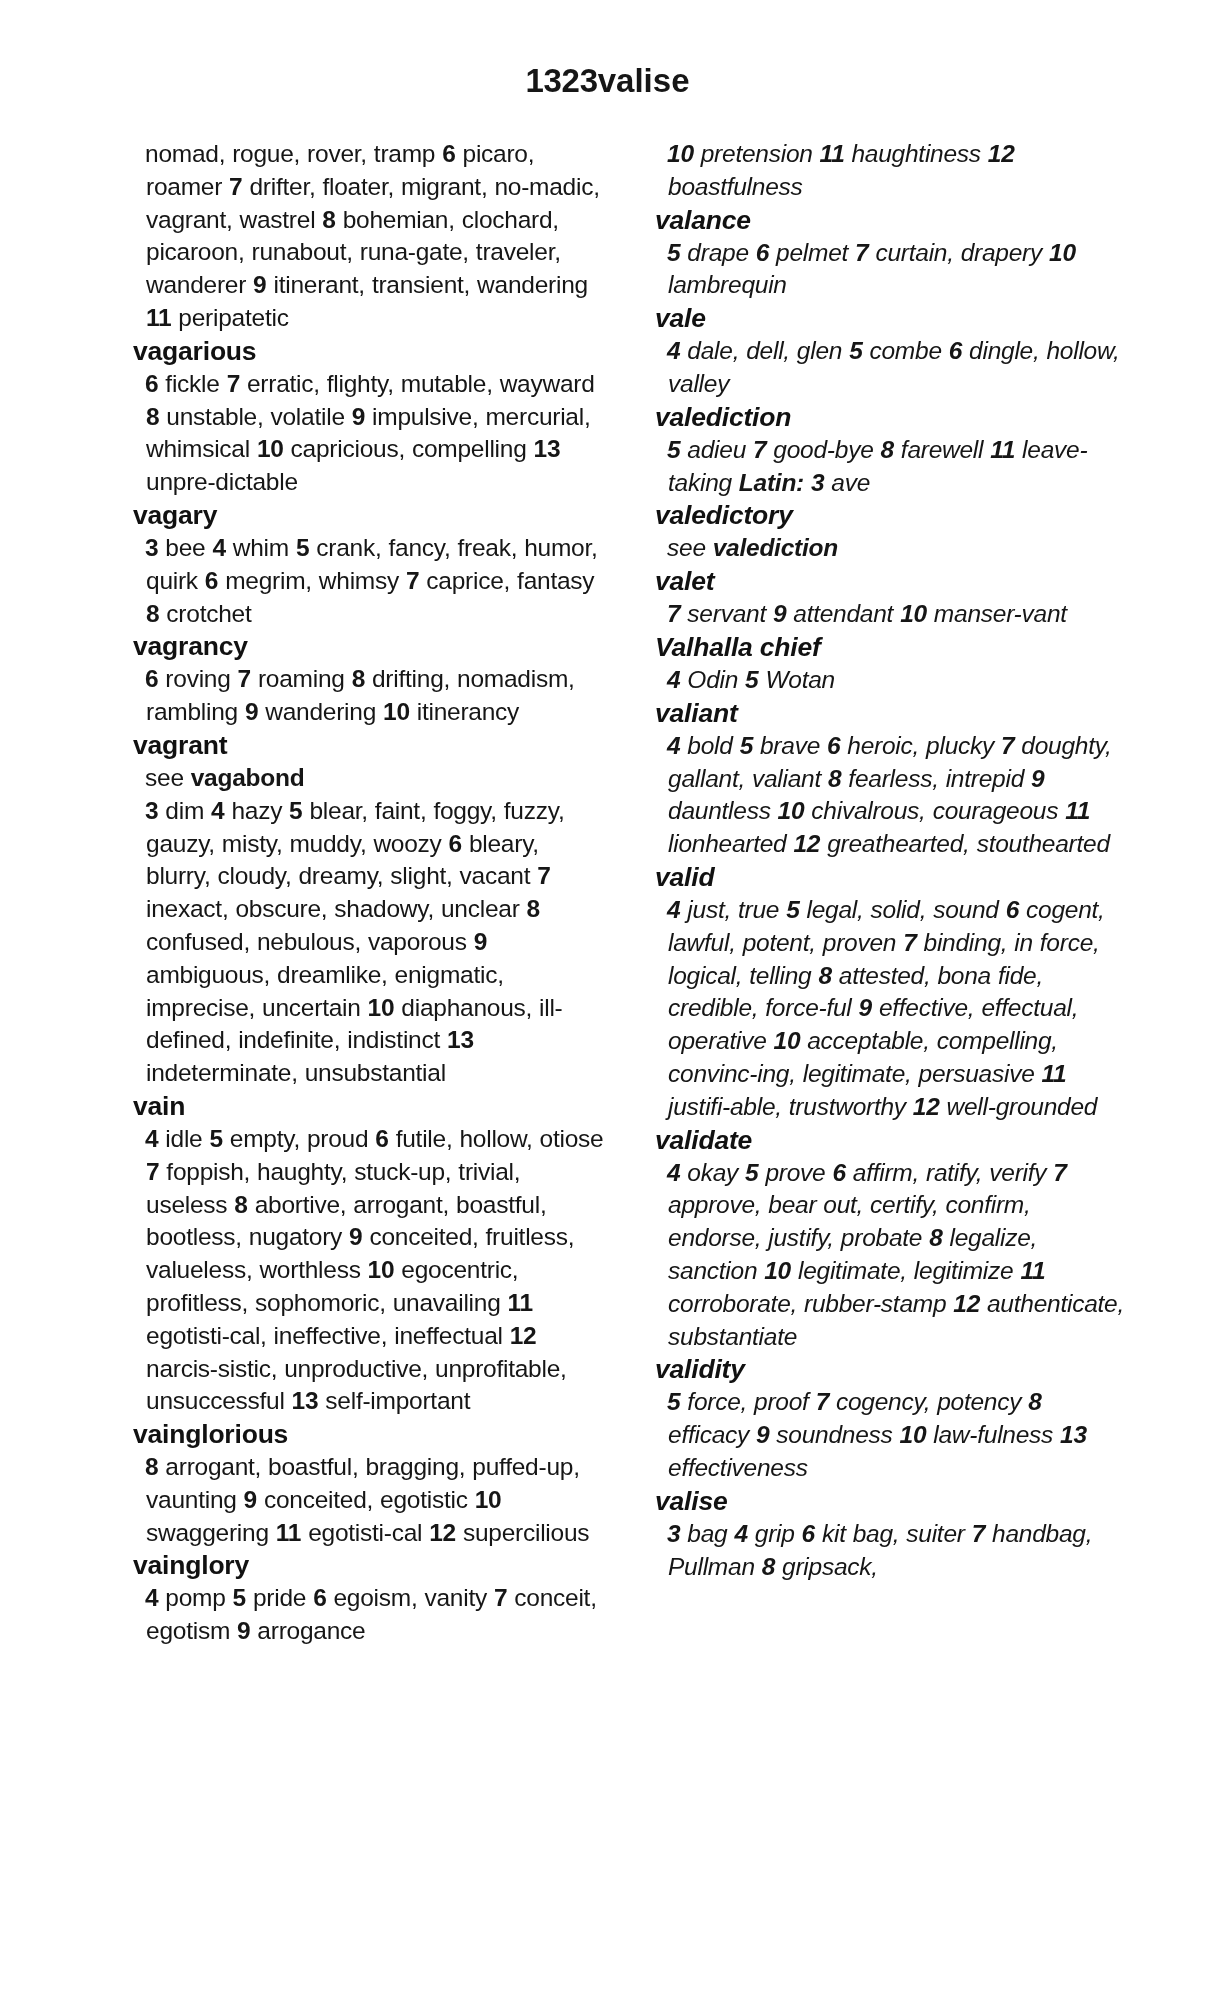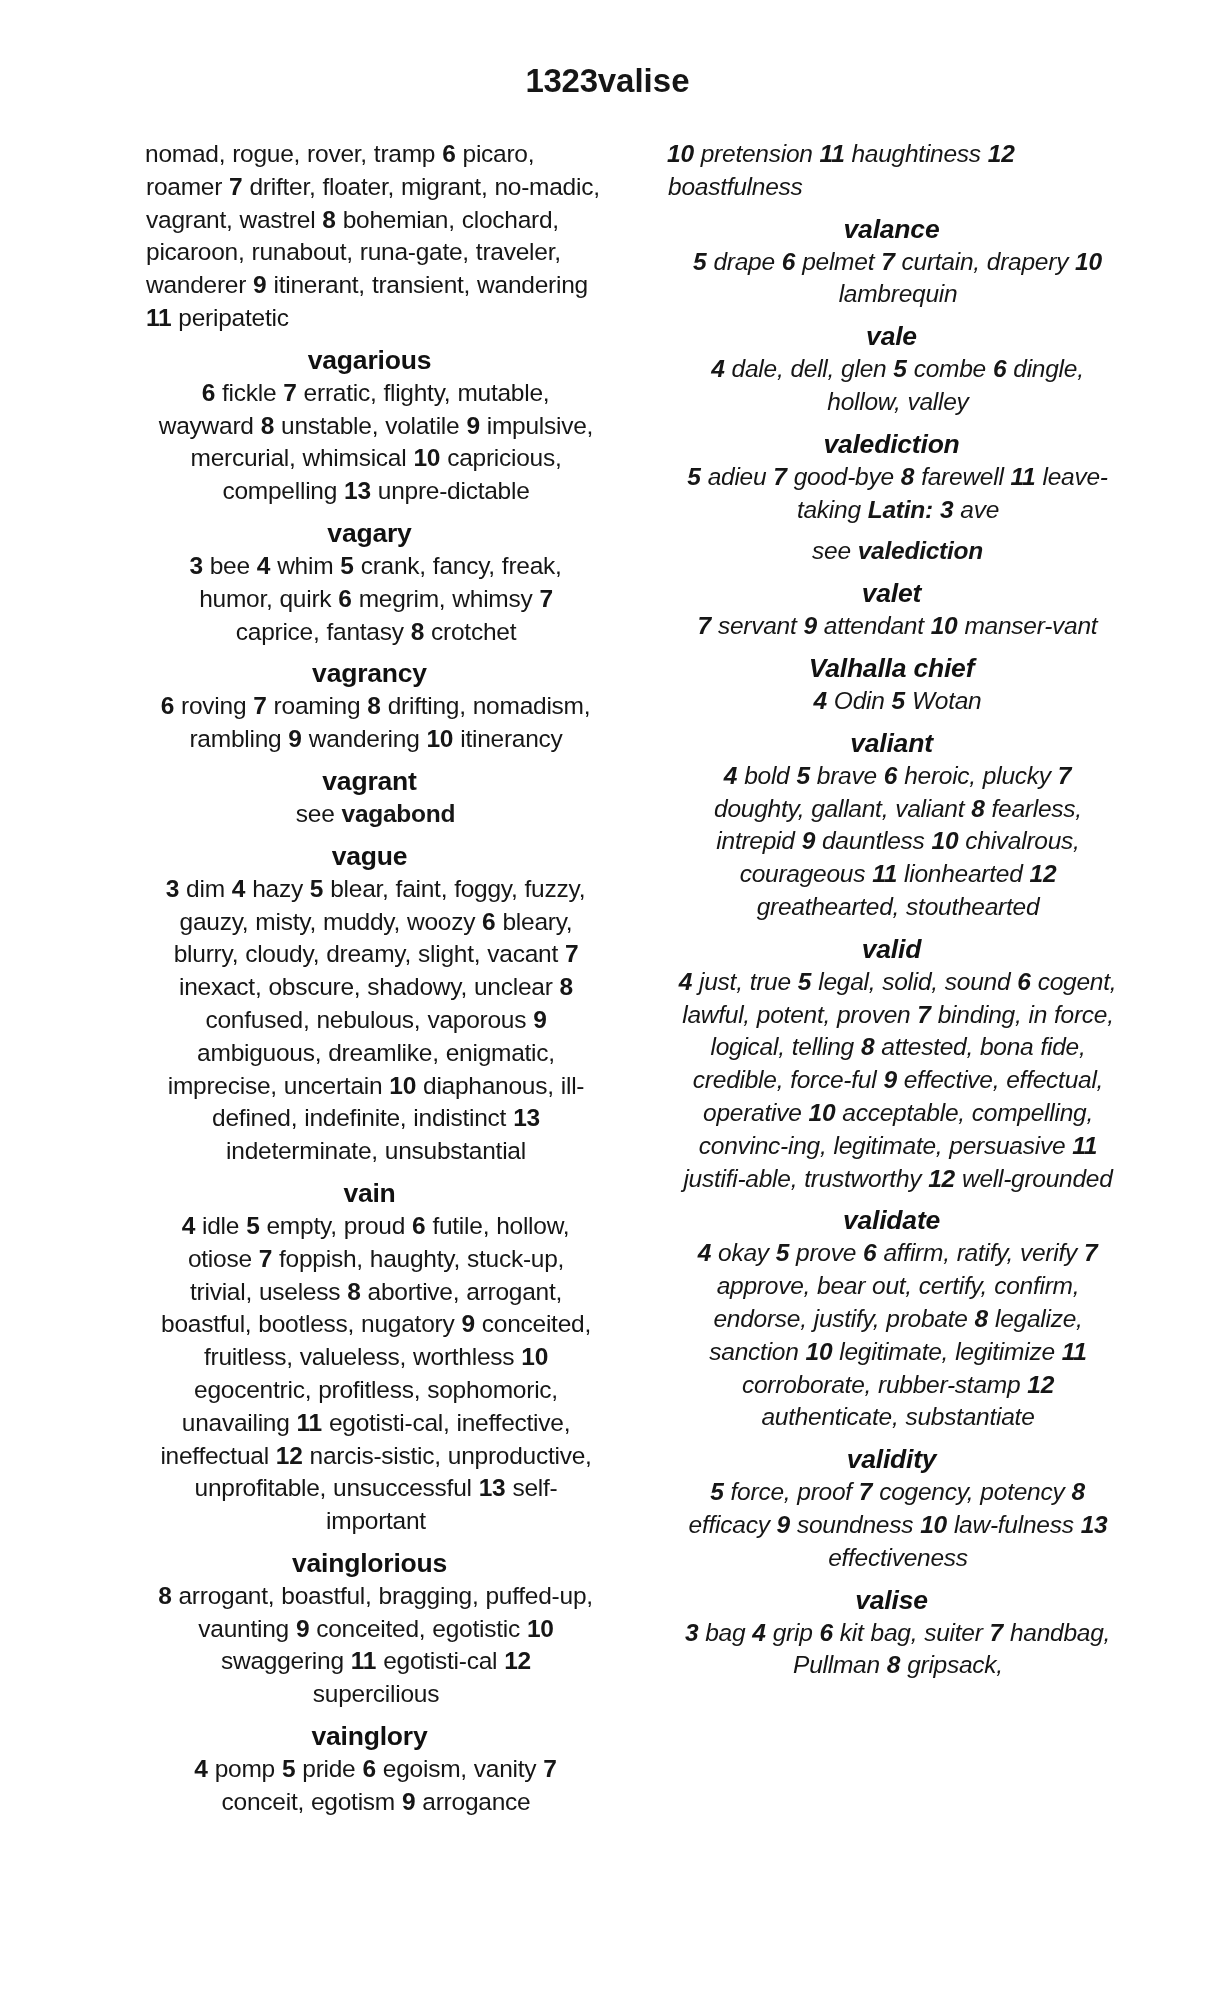--- a/index.html
+++ b/index.html
@@ -56,21 +56,21 @@
     padding: 0 120px 0 133px;
     box-sizing: border-box;
   }
   .col {
     width: 473px;
     flex: 0 0 473px;
   }
   .col-right { margin-left: 11px; font-style: italic; }
 
   
-  .entry { margin: 9px; text-align: center; }
+  .entry { margin: 0; }
   .entry + .entry { margin-top: 0px; }
 
   .headword {
     font-weight: bold;
     font-size: 26.5px;
     line-height: 33px;
     letter-spacing: -0.2px;
     margin: 0;
     padding: 0;
     color: #111111;
@@ -117,21 +117,20 @@
         </div>
         <div class="entry">
           <div class="headword">vagrancy</div>
           <p class="senses"><span class="n">6</span><span> roving </span><span class="n">7</span><span> roaming </span><span class="n">8</span><span> drifting, nomadism, rambling </span><span class="n">9</span><span> wandering </span><span class="n">10</span><span> itinerancy</span></p>
         </div>
         <div class="entry">
           <div class="headword">vagrant</div>
           <p class="senses"><span>see </span><span class="n">vagabond</span></p>
         </div>
         <div class="entry">
-          <div class="headword">vague</div>
           <p class="senses"><span class="n">3</span><span> dim </span><span class="n">4</span><span> hazy </span><span class="n">5</span><span> blear, faint, foggy, fuzzy, gauzy, misty, muddy, woozy </span><span class="n">6</span><span> bleary, blurry, cloudy, dreamy, slight, vacant </span><span class="n">7</span><span> inexact, obscure, shadowy, unclear </span><span class="n">8</span><span> confused, nebulous, vaporous </span><span class="n">9</span><span> ambiguous, dreamlike, enigmatic, imprecise, uncertain </span><span class="n">10</span><span> diaphanous, ill-defined, indefinite, indistinct </span><span class="n">13</span><span> indeterminate, unsubstantial</span></p>
         </div>
         <div class="entry">
           <div class="headword">vain</div>
           <p class="senses"><span class="n">4</span><span> idle </span><span class="n">5</span><span> empty, proud </span><span class="n">6</span><span> futile, hollow, otiose </span><span class="n">7</span><span> foppish, haughty, stuck-up, trivial, useless </span><span class="n">8</span><span> abortive, arrogant, boastful, bootless, nugatory </span><span class="n">9</span><span> conceited, fruitless, valueless, worthless </span><span class="n">10</span><span> egocentric, profitless, sophomoric, unavailing </span><span class="n">11</span><span> egotisti-cal, ineffective, ineffectual </span><span class="n">12</span><span> narcis-sistic, unproductive, unprofitable, unsuccessful </span><span class="n">13</span><span> self-important</span></p>
         </div>
         <div class="entry">
           <div class="headword">vainglorious</div>
           <p class="senses"><span class="n">8</span><span> arrogant, boastful, bragging, puffed-up, vaunting </span><span class="n">9</span><span> conceited, egotistic </span><span class="n">10</span><span> swaggering </span><span class="n">11</span><span> egotisti-cal </span><span class="n">12</span><span> supercilious</span></p>
         </div>
@@ -148,20 +147,21 @@
         </div>
         <div class="entry">
           <div class="headword">vale</div>
           <p class="senses"><span class="n">4</span><span> dale, dell, glen </span><span class="n">5</span><span> combe </span><span class="n">6</span><span> dingle, hollow, valley</span></p>
         </div>
         <div class="entry">
           <div class="headword">valediction</div>
           <p class="senses"><span class="n">5</span><span> adieu </span><span class="n">7</span><span> good-bye </span><span class="n">8</span><span> farewell </span><span class="n">11</span><span> leave-taking </span><span class="n">Latin:</span><span> </span><span class="n">3</span><span> ave</span></p>
         </div>
         <div class="entry">
+          <div class="headword">valedictory</div>
           <p class="senses"><span>see </span><span class="n">valediction</span></p>
         </div>
         <div class="entry">
           <div class="headword">valet</div>
           <p class="senses"><span class="n">7</span><span> servant </span><span class="n">9</span><span> attendant </span><span class="n">10</span><span> manser-vant</span></p>
         </div>
         <div class="entry">
           <div class="headword">Valhalla chief</div>
           <p class="senses"><span class="n">4</span><span> Odin </span><span class="n">5</span><span> Wotan</span></p>
         </div>

